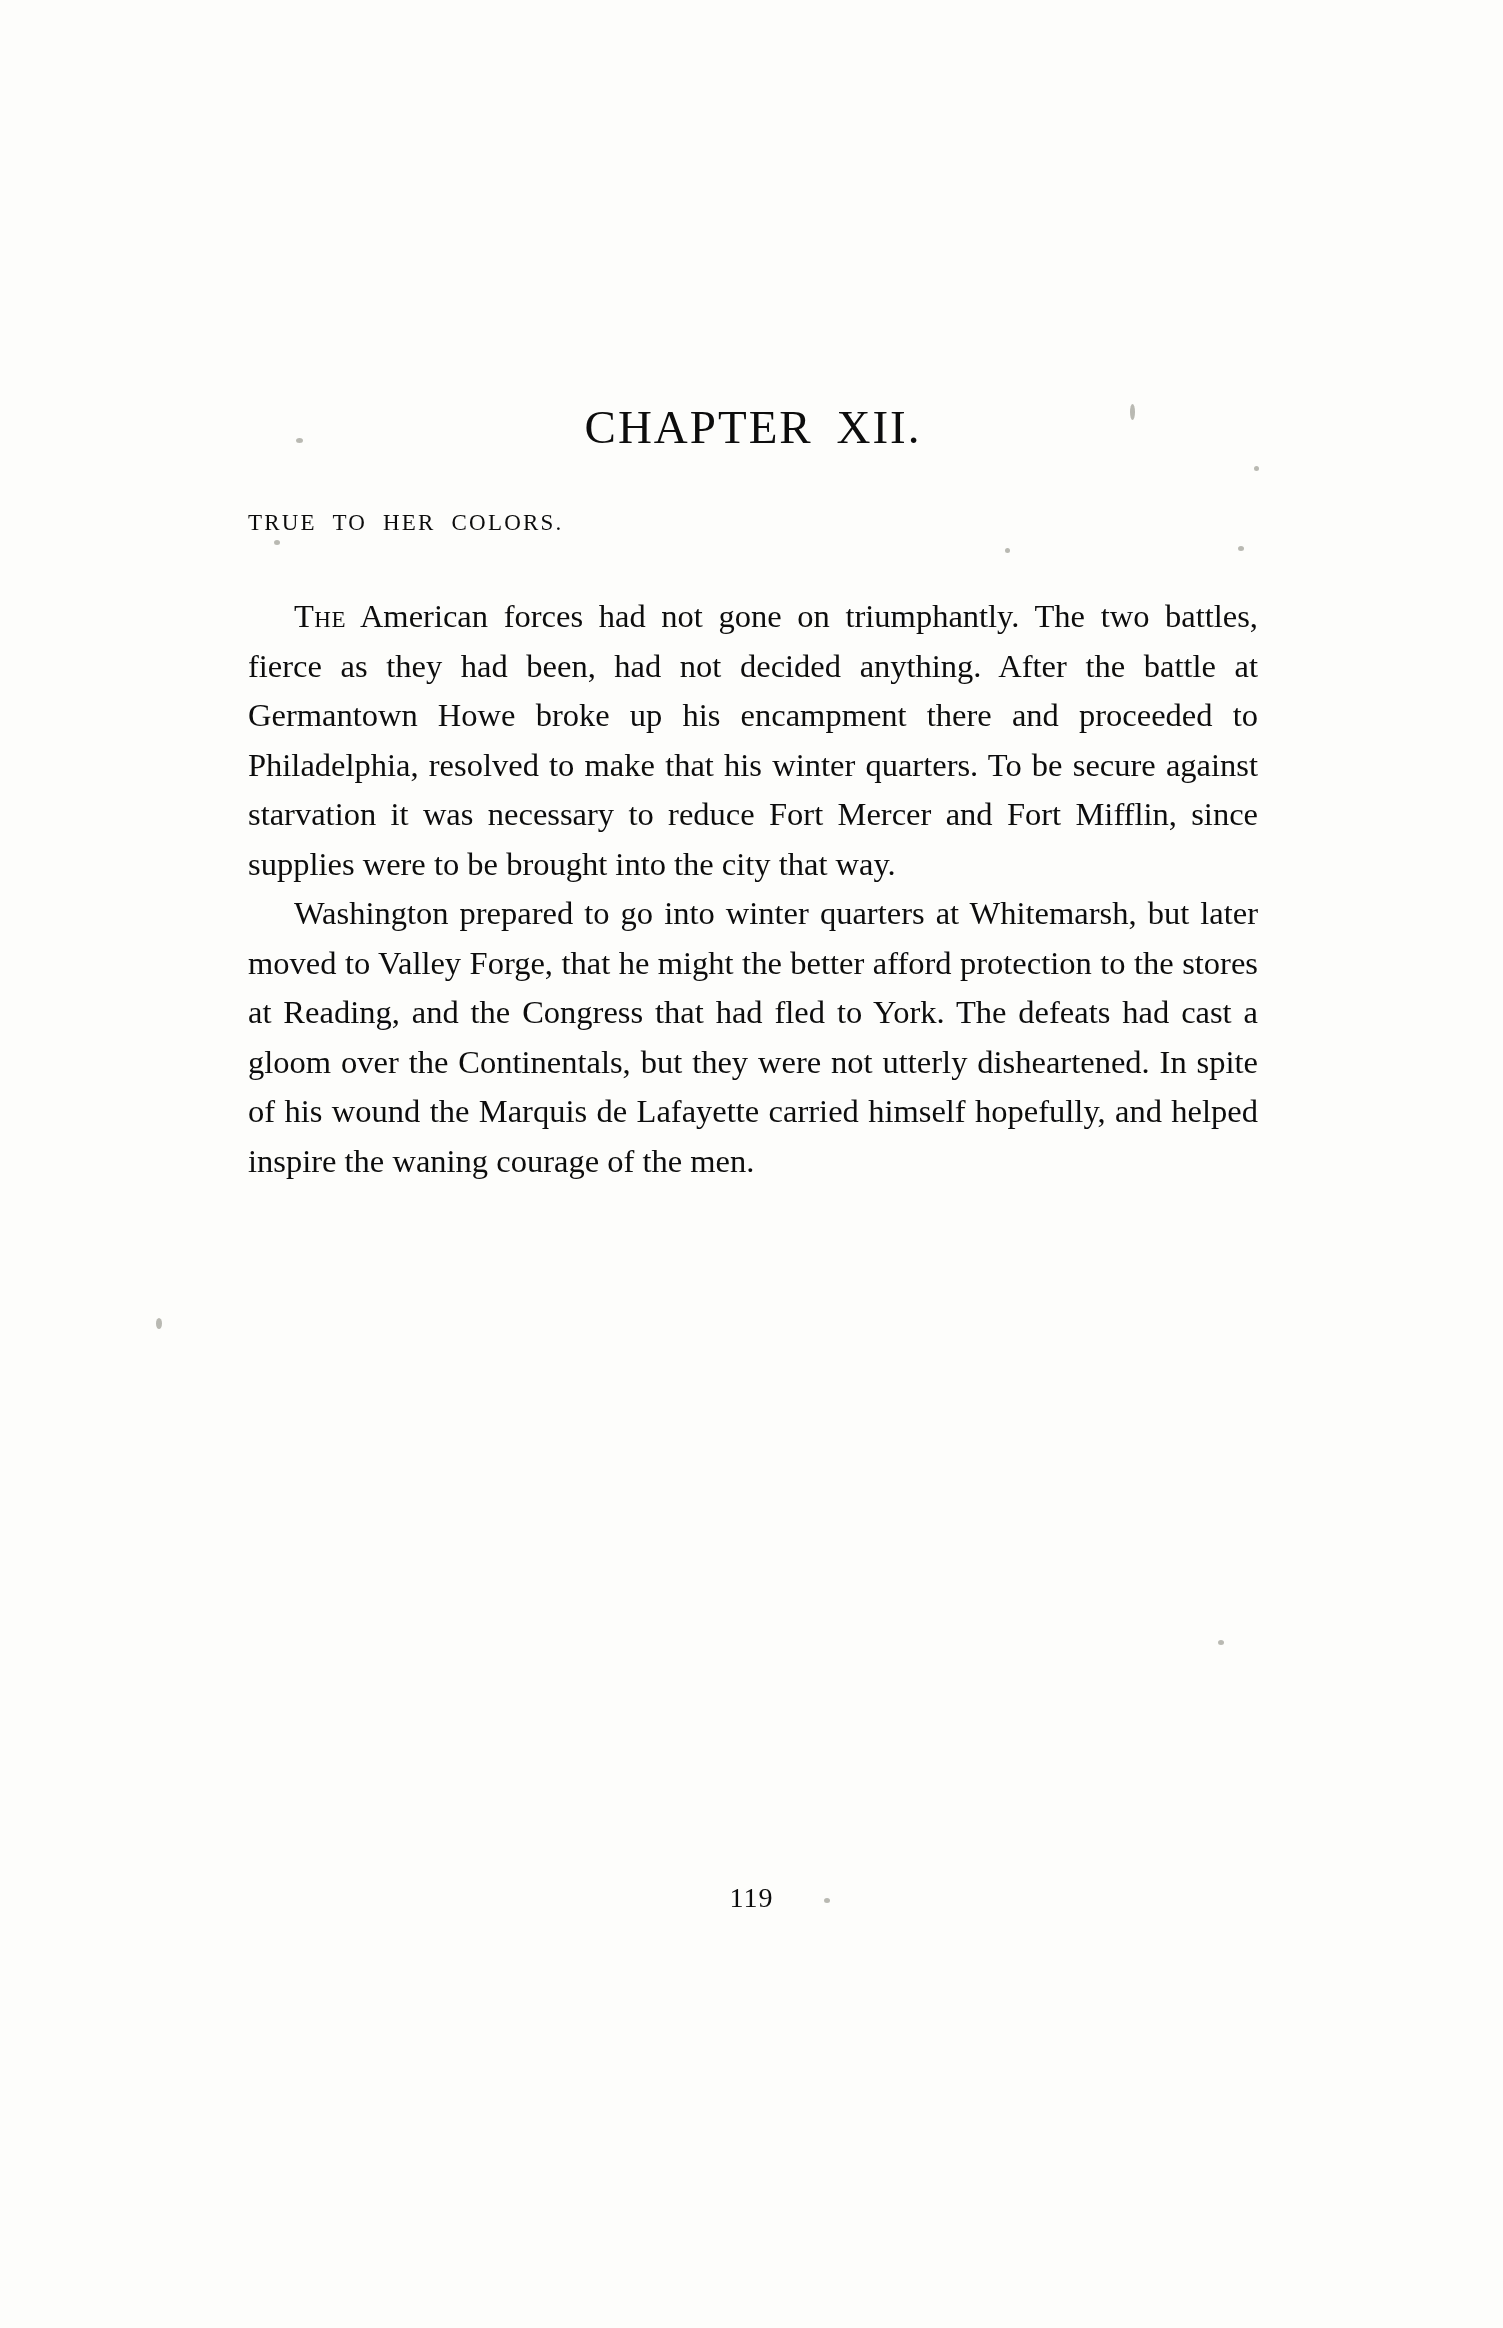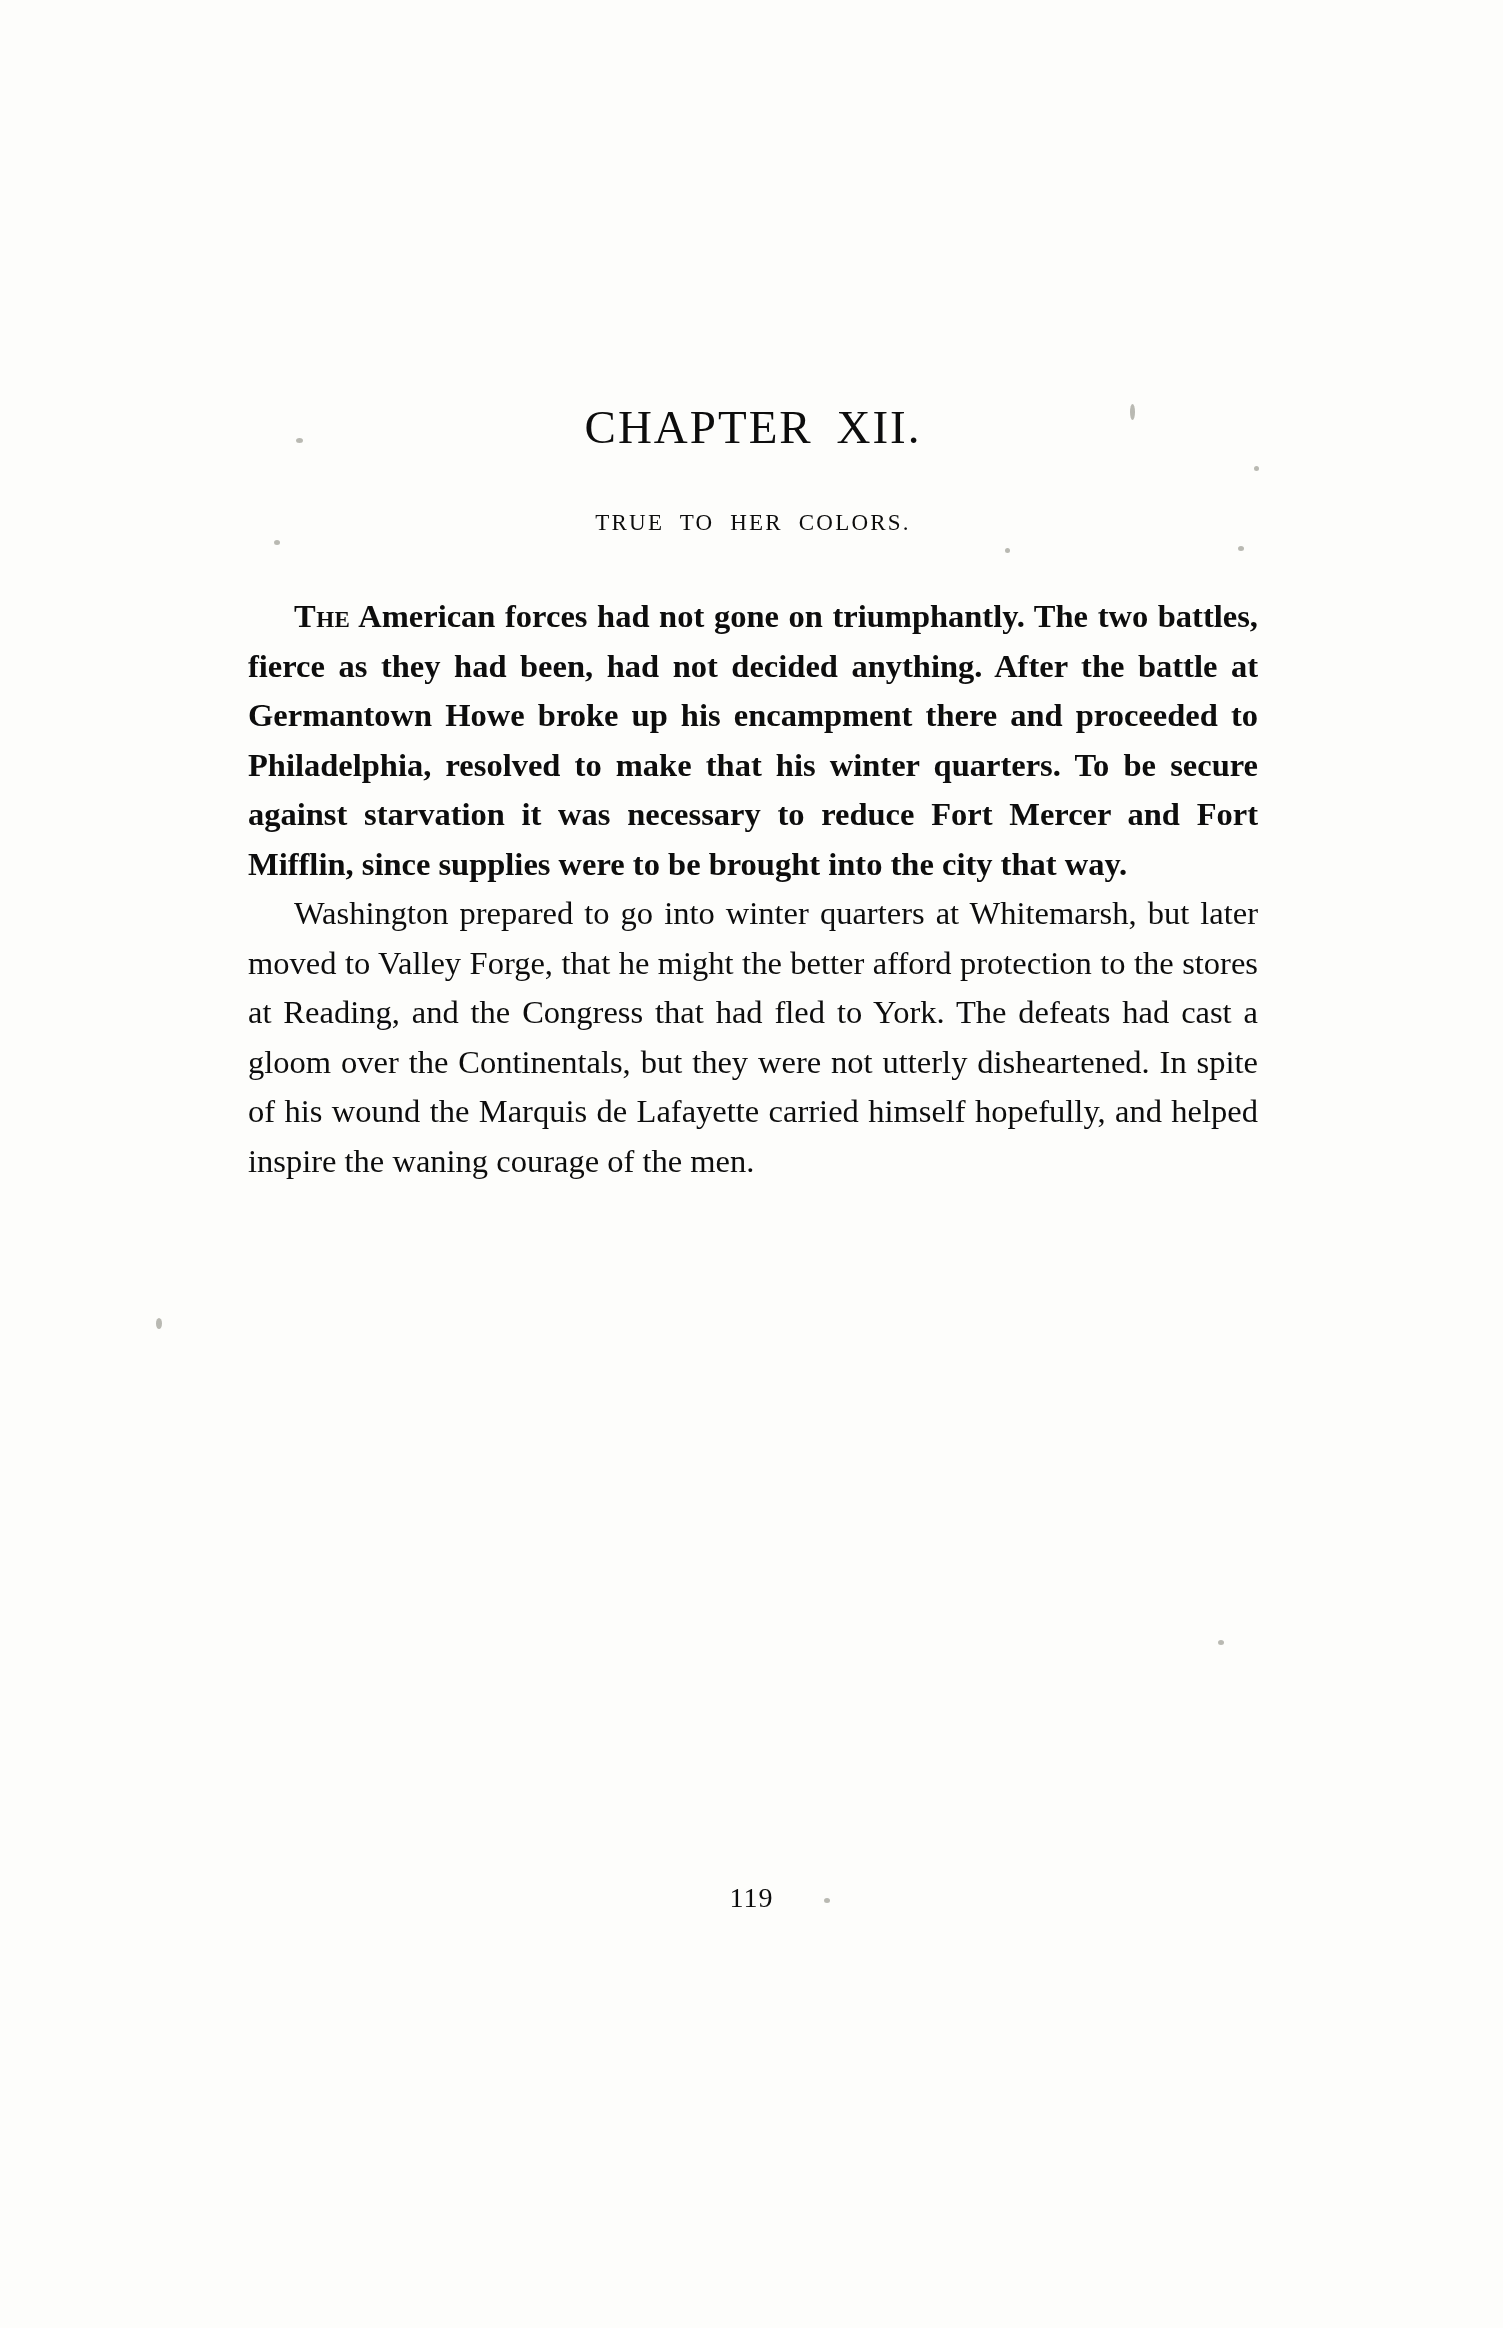--- a/index.html
+++ b/index.html
@@ -31,39 +31,38 @@
   }
   .chapter-title {
     text-align: center;
     font-size: 47px;
     letter-spacing: 2px;
     font-weight: 400;
     margin: 0 0 56px 0;
     word-spacing: 10px;
   }
   .chapter-subtitle {
-    text-align: center;
+    text-align: left;
     font-size: 23px;
     letter-spacing: 2.2px;
     word-spacing: 8px;
     margin: 0 0 56px 0;
     font-weight: 400;
   }
   p.body-par {
     margin: 0;
     font-size: 32.5px;
     line-height: 49.5px;
     text-align: justify;
     text-indent: 46px;
     -webkit-hyphens: none;
     hyphens: none;
   }
   p.body-par.first {
     text-indent: 46px;
-    font-weight: bold;
   }
   .smallcaps {
     font-variant: small-caps;
     letter-spacing: 0.5px;
   }
   .dropword {
     font-size: 32.5px;
   }
   .page-number {
     position: absolute;

